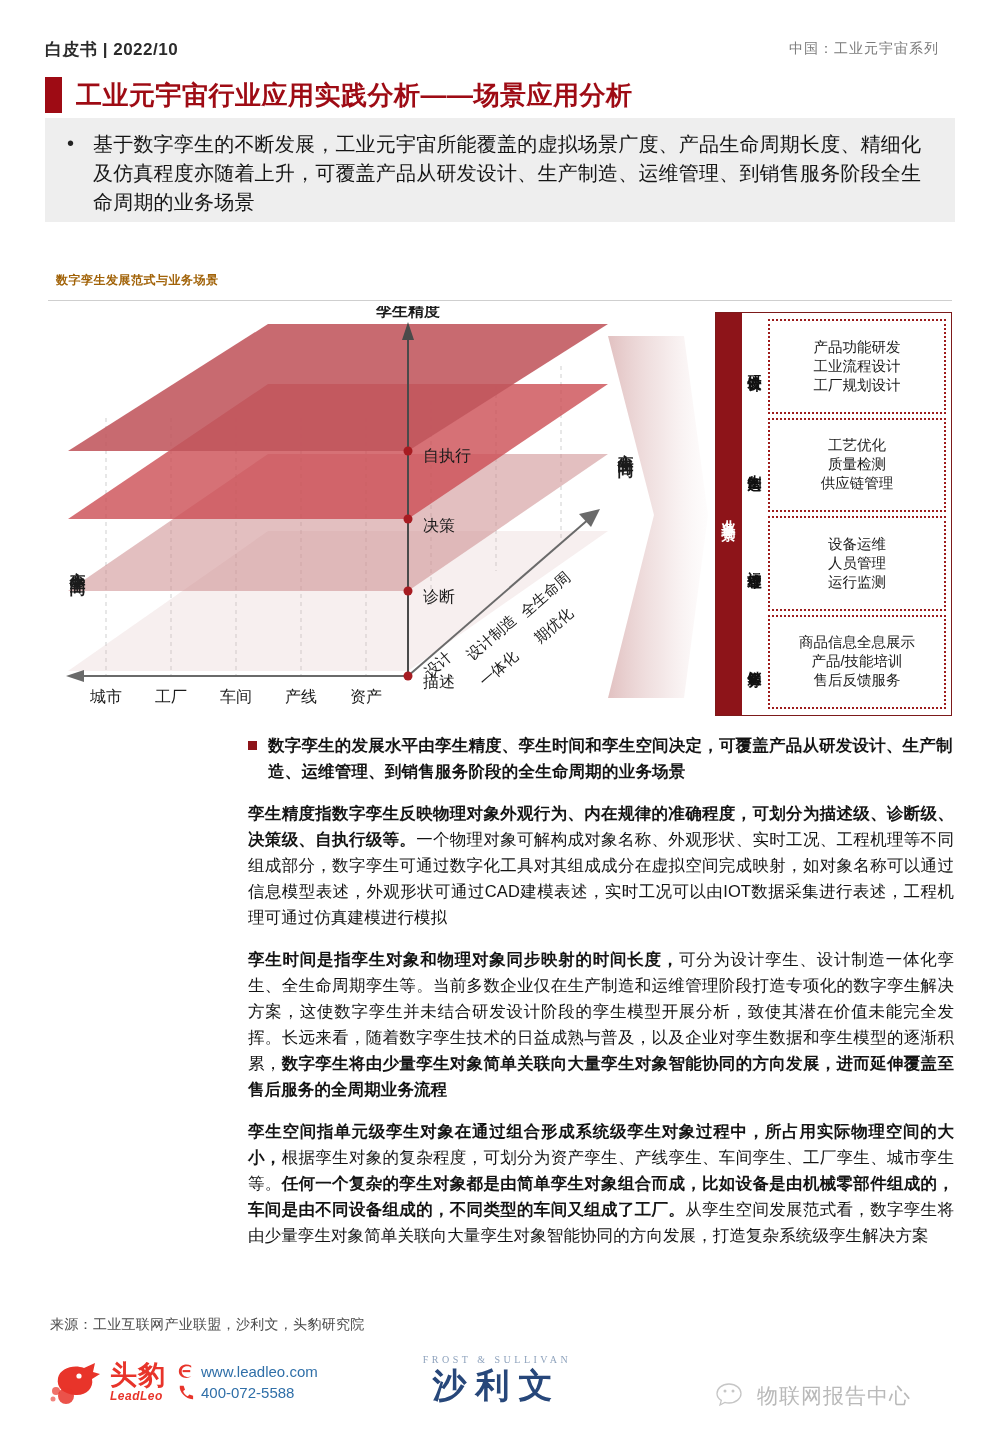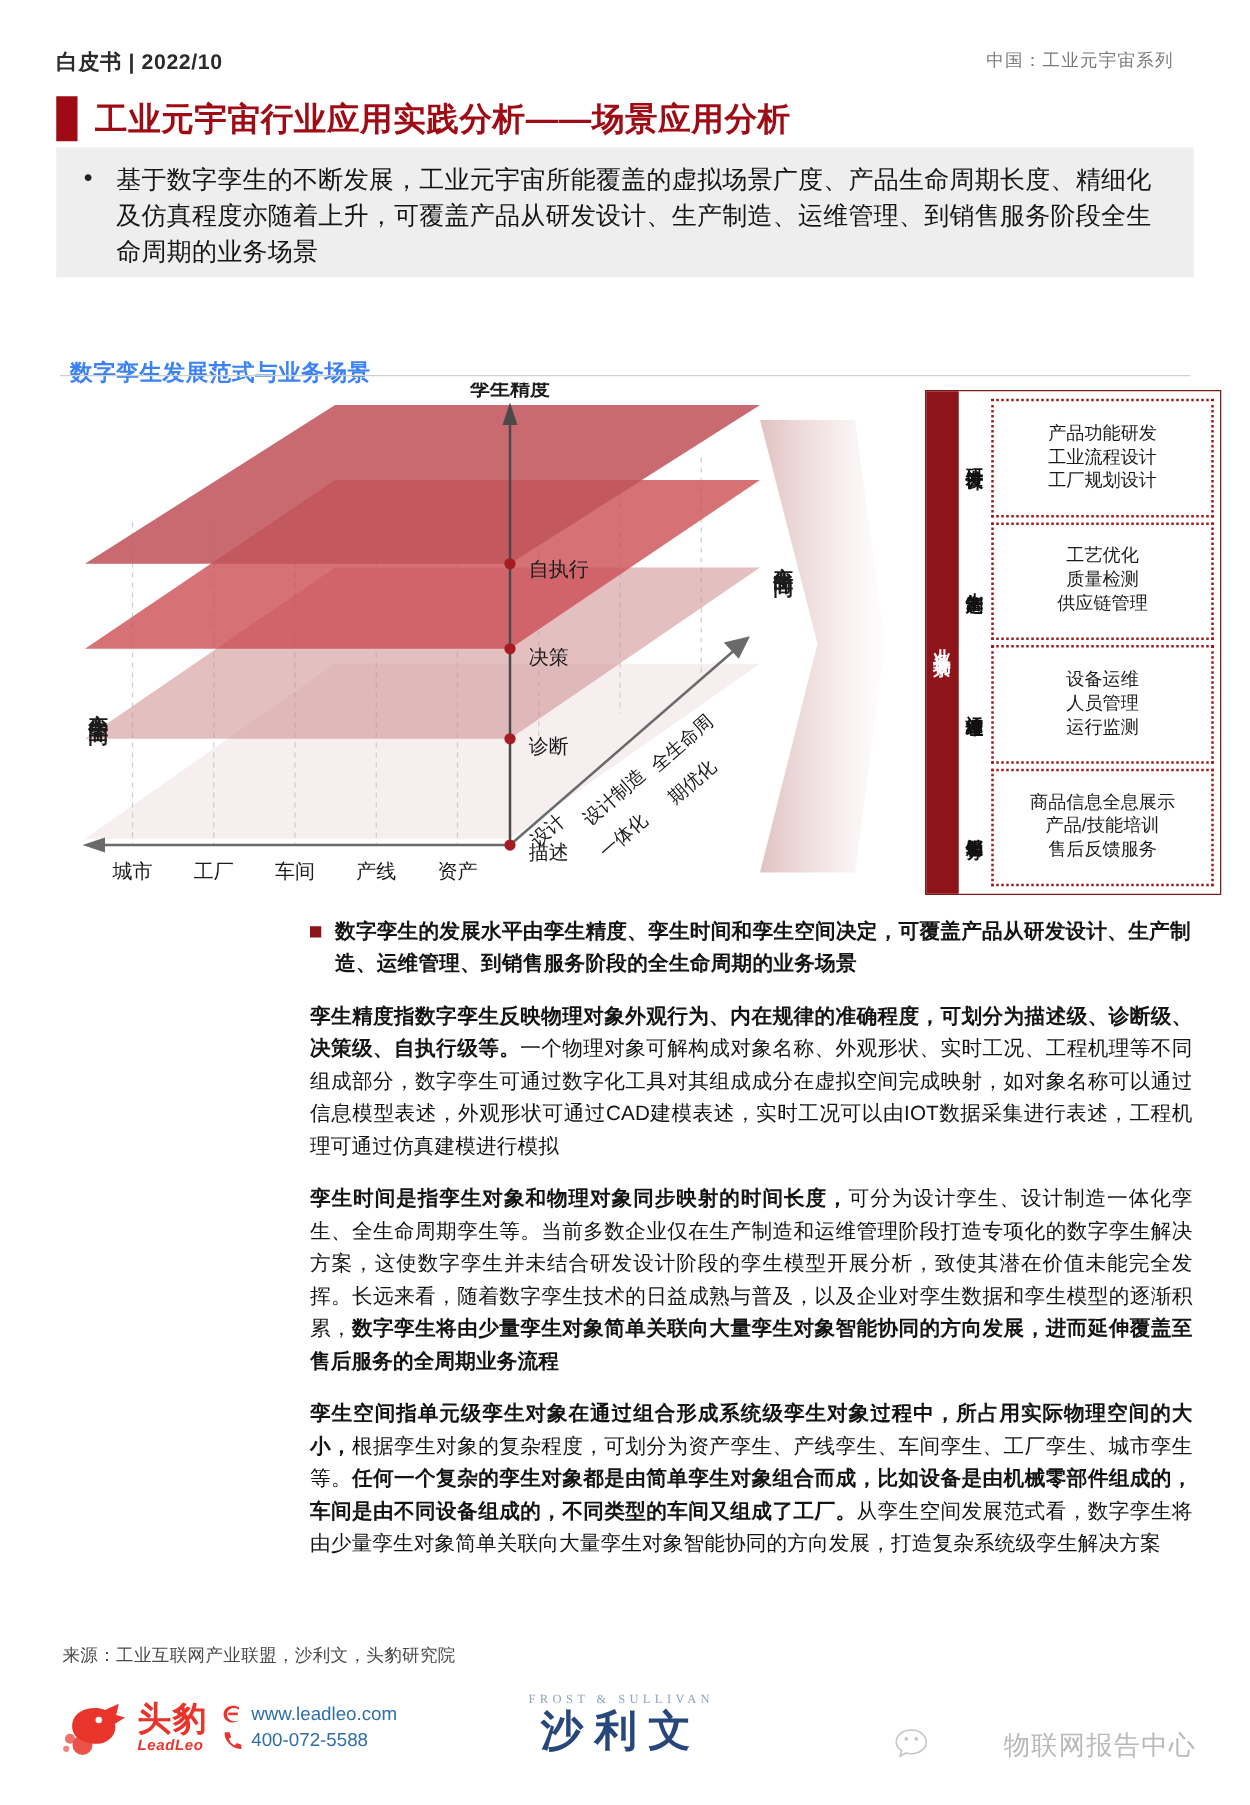--- a/index.html
+++ b/index.html
@@ -22,35 +22,35 @@
   .title-bar { width:17px; height:36px; background:#9e0b14; margin-right:14px; flex:0 0 auto; }
   .title-text { font-size:26px; font-weight:bold; color:#9e0b14; letter-spacing:.5px; white-space:nowrap; }
 
   
   .intro { position:absolute; left:45px; top:118px; width:910px; height:104px;
            background:#eeeeee; display:flex; padding:12px 18px 12px 22px; }
   .intro-bullet { flex:0 0 auto; width:26px; font-size:20px; line-height:27px; color:#222; }
   .intro-text { font-size:20px; line-height:29px; color:#151515; letter-spacing:.2px; }
 
   
-  .chart-title { position:absolute; left:56px; top:286px; font-size:18px; font-weight:bold; color:#3b82f6; letter-spacing:.5px; }
+  .chart-title { position:absolute; left:56px; top:272px; font-size:12px; font-weight:bold; color:#a16207; letter-spacing:.5px; }
   .chart-rule { position:absolute; left:48px; top:300px; width:904px; height:1px; background:#cfcfcf; }
 
   .chart-area { position:absolute; left:48px; top:306px; width:904px; height:418px; }
 
   .diagram { position:absolute; left:0; top:0; width:660px; height:418px; }
   .diagram svg { display:block; }
 
   .ax-label { font-size:16px; font-weight:bold; fill:#1b1b1b; }
   .tick-label { font-size:16px; fill:#1b1b1b; }
   .lvl-label { font-size:16px; fill:#1b1b1b; }
   .vert-label { font-size:16px; font-weight:bold; fill:#1b1b1b; }
 
   
-  .scen { position:absolute; left:692px; top:6px; width:237px; height:404px;
+  .scen { position:absolute; left:667px; top:6px; width:237px; height:404px;
           border:1px solid #7d1a1a; background:#fff; display:flex; }
   .scen-spine { width:26px; background:#8d1419; display:flex; align-items:center; justify-content:center; }
   .scen-spine span { writing-mode:vertical-rl; font-size:14px; font-weight:bold; color:#ffffff; letter-spacing:3px; }
   .scen-body { flex:1; display:flex; flex-direction:column; padding:4px 5px 4px 3px; }
   .scen-row { flex:1; display:flex; align-items:center; padding:2px 0; }
   .scen-stage { width:20px; flex:0 0 auto; display:flex; align-items:center; justify-content:center; }
   .scen-stage span { writing-mode:vertical-rl; font-size:14px; font-weight:bold; color:#111; letter-spacing:1px; }
   .scen-box { flex:1; border:2px dotted #9e1b1b; margin-left:3px; height:100%;
               display:flex; flex-direction:column; align-items:center; justify-content:center; }
   .scen-box div { font-size:14.5px; line-height:19px; color:#1b1b1b; white-space:nowrap; }
@@ -74,21 +74,21 @@
   .ll-cn { font-size:27px; font-weight:bold; color:#e8342a; line-height:28px; letter-spacing:1px; }
   .ll-en { font-size:12px; font-weight:bold; font-style:italic; color:#e8342a; line-height:14px; letter-spacing:.5px; }
   .ll-contact { display:flex; flex-direction:column; }
   .ll-line { display:flex; align-items:center; font-size:15px; color:#2f6fa8; line-height:21px; }
   .ll-ico { width:19px; height:19px; margin-right:6px; flex:0 0 auto; }
 
   .fs-logo { position:absolute; left:412px; top:2px; text-align:center; width:170px; }
   .fs-top { font-size:10px; color:#8fa3bd; letter-spacing:3.5px; font-family:"Liberation Serif","DejaVu Serif",serif; }
   .fs-cn { font-size:34px; font-weight:bold; color:#27477a; letter-spacing:9px; line-height:40px; font-family:"Liberation Sans","DejaVu Sans",sans-serif; }
 
-  .wx { position:absolute; left:716px; top:30px; display:flex; align-items:center;gap:46px; }
+  .wx { position:absolute; left:716px; top:30px; display:flex; align-items:center; }
   .wx-ico { width:34px; height:28px; margin-right:7px; flex:0 0 auto; }
   .wx-txt { font-size:21px; color:#b9b9b9; letter-spacing:1px; }
 </style>
 </head>
 <body>
 
 <div class="page">
 
   <div class="hdr">
     <div class="hdr-left">白皮书 | 2022/10</div>

